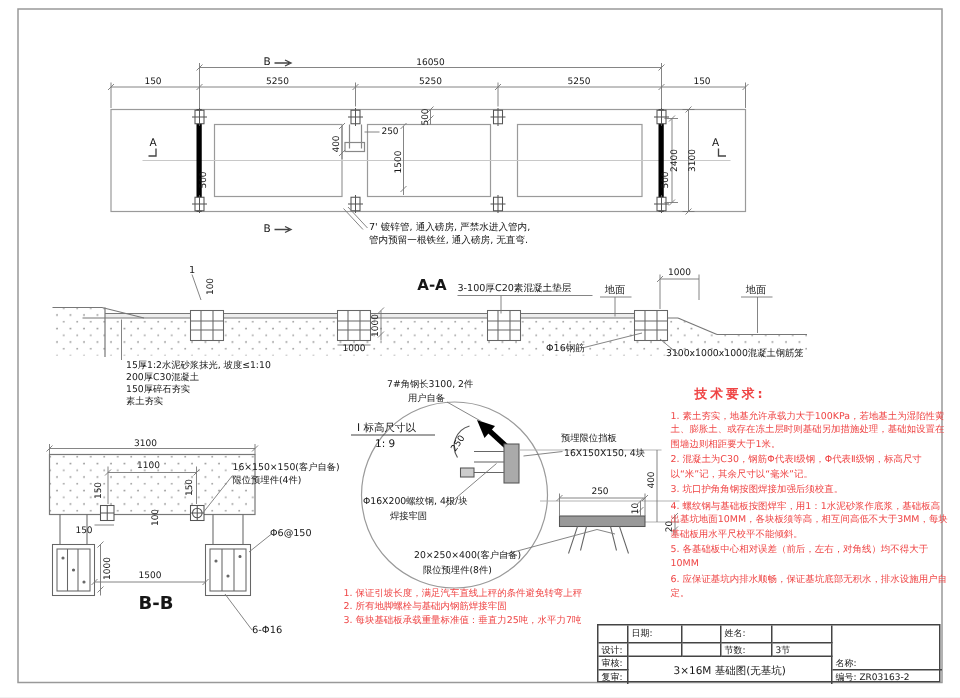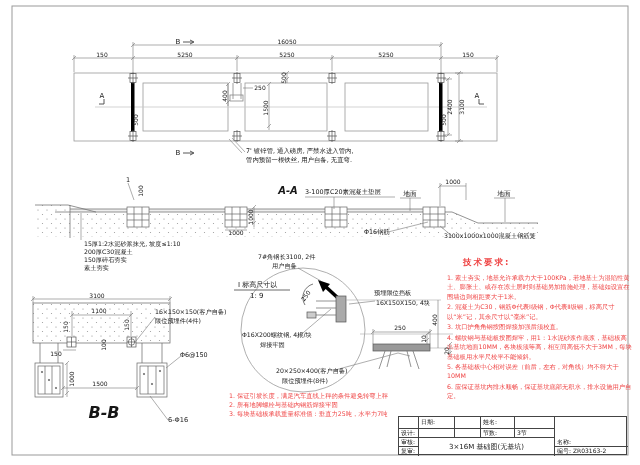--- a/index.html
+++ b/index.html
@@ -3,21 +3,21 @@
 <meta charset="utf-8">
 <style>
   html,body{margin:0;padding:0;background:#e8e8e8;}
   .sheet{position:relative;width:640px;height:465px;background:#ffffff;
          font-family:"DejaVu Sans",sans-serif;overflow:hidden;}
   .sheet svg{position:absolute;left:0;top:0;}
   .t{position:absolute;white-space:nowrap;color:#161616;line-height:1;font-size:7px;}
   .ct{transform:translate(-50%,-50%);}
   .rv{transform:translate(-50%,-50%) rotate(-90deg);}
   .rd{transform:translate(-50%,-50%) rotate(-55deg);}
-  .b{font-weight:bold;font-style:italic;}
+  .b{font-weight:bold;}
   .block{position:absolute;color:#ef4444;}
   .tech-title{font-size:8.5px;font-weight:bold;letter-spacing:2px;margin:0 0 4px 16px;}
   .tech-item{font-size:6.3px;line-height:1.5;margin:0 0 1px 0;text-align:left;}
   .sp-title{font-size:6.8px;font-weight:bold;margin:0 0 1px 0;}
   .sp-item{font-size:6.3px;line-height:1.45;margin:0;}
   .tb{position:absolute;left:398px;top:416px;width:229px;height:39px;
       border:1px solid #444;box-sizing:border-box;background:#fff;}
   .cell{position:absolute;box-sizing:border-box;border-right:1px solid #444;
         border-bottom:1px solid #444;font-size:6px;color:#161616;
         display:flex;align-items:center;padding-left:2px;overflow:hidden;}
@@ -302,21 +302,21 @@
   <span class="t ct" style="left:477px;top:96px;font-size:7px">A</span>
   <span class="t rv" style="left:450px;top:107px;font-size:6px">2400</span>
   <span class="t rv" style="left:462px;top:107px;font-size:6px">3100</span>
   <span class="t rv" style="left:136px;top:120px;font-size:6px">500</span>
   <span class="t rv" style="left:444px;top:120px;font-size:6px">500</span>
   <span class="t rv" style="left:225px;top:96px;font-size:6px">400</span>
   <span class="t ct" style="left:260px;top:88px;font-size:6px">250</span>
   <span class="t rv" style="left:284px;top:78px;font-size:6px">500</span>
   <span class="t rv" style="left:266px;top:108px;font-size:6px">1500</span>
   <span class="t" style="left:246px;top:148px;font-size:6.4px">7' 镀锌管, 通入磅房, 严禁水进入管内,</span>
-  <span class="t" style="left:246px;top:157px;font-size:6.4px">管内预留一根铁丝, 用户自备, 无直弯.</span>
+  <span class="t" style="left:246px;top:157px;font-size:6.4px">管内预留一根铁丝, 通入磅房, 无直弯.</span>
 
   <span class="t ct b" style="left:288px;top:191px;font-size:10px">A-A</span>
   <span class="t" style="left:305px;top:189px;font-size:6.4px">3-100厚C20素混凝土垫层</span>
   <span class="t ct" style="left:410px;top:194px;font-size:6.8px">地面</span>
   <span class="t ct" style="left:504px;top:194px;font-size:6.8px">地面</span>
   <span class="t ct" style="left:453px;top:182px;font-size:6px">1000</span>
   <span class="t rv" style="left:251px;top:217px;font-size:6px">1000</span>
   <span class="t ct" style="left:236px;top:233px;font-size:6px">1000</span>
   <span class="t rv" style="left:141px;top:191px;font-size:6px">100</span>
   <span class="t ct" style="left:128px;top:180px;font-size:6.5px">1</span>
@@ -332,21 +332,21 @@
   <span class="t rv" style="left:66px;top:327px;font-size:6px">150</span>
   <span class="t rv" style="left:127px;top:325px;font-size:6px">150</span>
   <span class="t rv" style="left:104px;top:345px;font-size:6px">100</span>
   <span class="t ct" style="left:56px;top:354px;font-size:6px">150</span>
   <span class="t rv" style="left:72px;top:379px;font-size:6px">1000</span>
   <span class="t ct" style="left:100px;top:384px;font-size:6px">1500</span>
   <span class="t" style="left:155px;top:309px;font-size:6.2px">16×150×150(客户自备)</span>
   <span class="t" style="left:155px;top:318px;font-size:6.2px">限位预埋件(4件)</span>
   <span class="t" style="left:180px;top:352px;font-size:6.4px">Φ6@150</span>
   <span class="t" style="left:168px;top:417px;font-size:6.6px">6-Φ16</span>
-  <span class="t ct b" style="left:104px;top:413px;font-size:16px">B-B</span>
+  <span class="t ct b" style="left:104px;top:402px;font-size:12px">B-B</span>
 
   <span class="t" style="left:238px;top:282px;font-size:7px">I 标高尺寸以</span>
   <span class="t" style="left:250px;top:293px;font-size:7px">1: 9</span>
   <span class="t" style="left:258px;top:254px;font-size:6.2px">7#角钢长3100, 2件</span>
   <span class="t" style="left:272px;top:263px;font-size:6.2px">用户自备</span>
   <span class="t rd" style="left:306px;top:296px;font-size:6px">250</span>
   <span class="t" style="left:374px;top:290px;font-size:6.2px">预埋限位挡板</span>
   <span class="t" style="left:376px;top:300px;font-size:6.2px">16X150X150, 4块</span>
   <span class="t ct" style="left:400px;top:328px;font-size:6px">250</span>
   <span class="t rv" style="left:435px;top:320px;font-size:6px">400</span>

